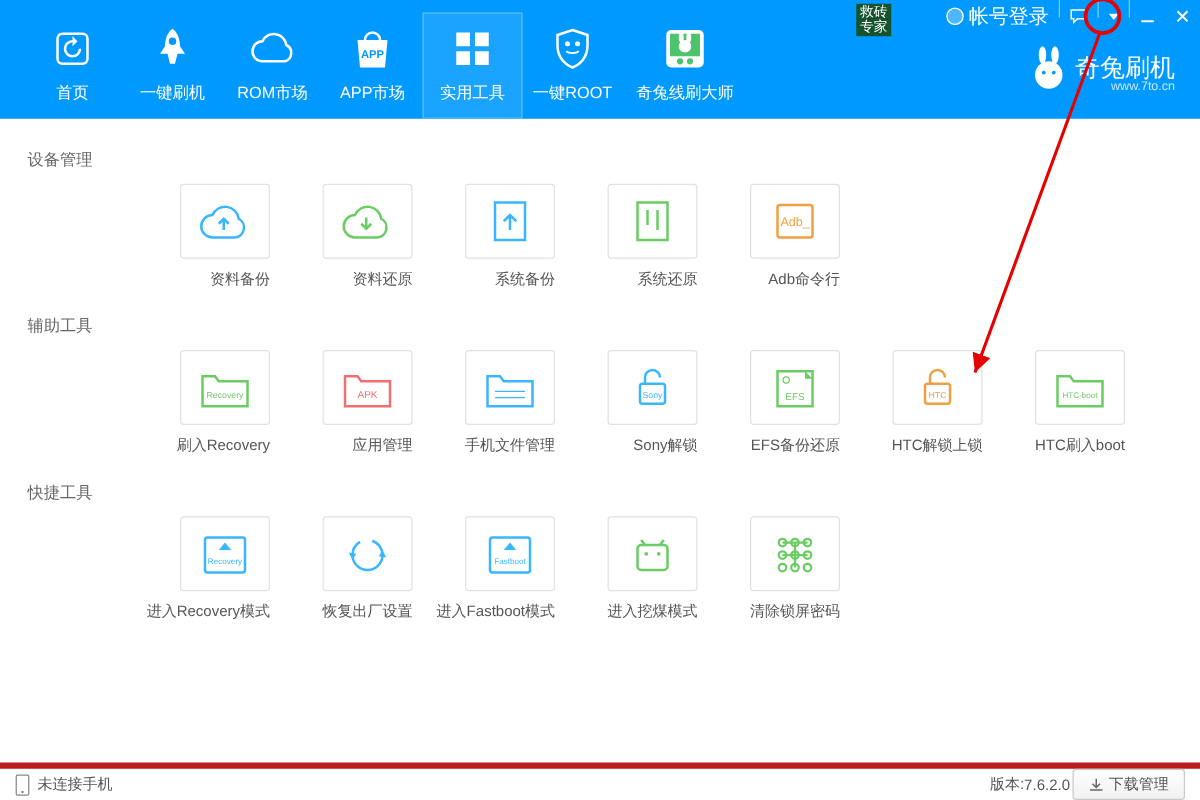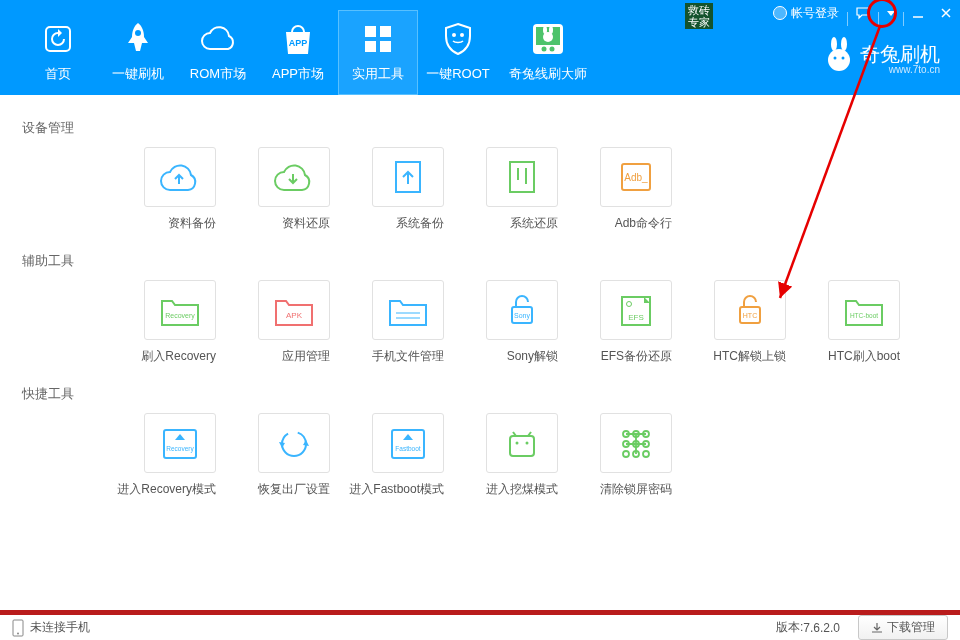--- a/index.html
+++ b/index.html
@@ -9,21 +9,21 @@
   .topbar { height:95px; background:#0099ff; display:flex; align-items:stretch; position:relative; }
   .nav { display:flex; padding-left:18px; padding-top:10px; }
   .nav-item { width:80px; display:flex; flex-direction:column; align-items:center; justify-content:center; color:#fff; font-size:13px; cursor:pointer; padding-top:6px; padding-bottom:10px; }
   .nav-item.wide { width:100px; }
   .nav-item.active { background:#1aa3ff; border:1px solid #58c0ff; }
   .nav-item .ico { height:40px; display:flex; align-items:center; justify-content:center; }
   .nav-item .lbl { margin-top:6px; }
 
   .badge-green { position:absolute; top:3px; left:685px; background:#14532d; color:#fff; font-size:11px; padding:1px 3px; line-height:12px; }
 
-  .tb-right { position:absolute; right:0; top:0; height:26px; display:flex; align-items:flex-end; color:#fff; font-size:12px; gap:0; }
+  .tb-right { position:absolute; right:0; top:0; height:26px; display:flex; align-items:flex-start; color:#fff; font-size:16px; gap:0; }
   .tb-right .btn { padding:0 8px; height:26px; display:flex; align-items:center; cursor:pointer; }
   .tb-right .sep { width:1px; height:14px; background:rgba(255,255,255,.5); }
   .tb-right .login { display:flex; align-items:center; gap:4px; }
   .tb-right .av { width:14px; height:14px; border-radius:50%; background:rgba(255,255,255,.3); border:1px solid #fff; }
 
   .brand { position:absolute; right:20px; top:36px; color:#fff; display:flex; align-items:center; gap:6px; font-size:20px; font-weight:500; }
   .brand .url { position:absolute; right:0; top:28px; font-size:10px; color:#cce9ff; }
 
   
   .main { position:absolute; top:95px; left:0; right:0; bottom:30px; padding:18px 22px 0 22px; overflow:auto; }
@@ -354,21 +354,21 @@
   </div>
 
 <div class="status">
   <svg width="12" height="18" viewBox="0 0 12 18" style="margin-right:6px">
       <rect x="1" y="1" width="10" height="16" rx="1" fill="none" stroke="#888"></rect>
       <circle cx="6" cy="14.5" r="1" fill="#888"></circle>
     </svg>
   <span>未连接手机</span>
   <span class="spacer"></span>
   <span>版本:</span>
-  <span style="margin-right:18px">7.6.2.0</span>
+  <span style="margin-right:2px">7.6.2.0</span>
   <div class="dlbtn">
     <svg width="12" height="12" viewBox="0 0 12 12">
         <path d="M6 1v6m-3-2l3 3 3-3M1 10h10" stroke="#666" stroke-width="1.2" fill="none"></path>
       </svg>
     <span>下载管理</span>
   </div>
 </div>
 
 <div class="anno-circle" style="top:-2px; left:867px;"></div>
 <svg class="anno-line" style="top:18px; left:772px;" width="120" height="300">

